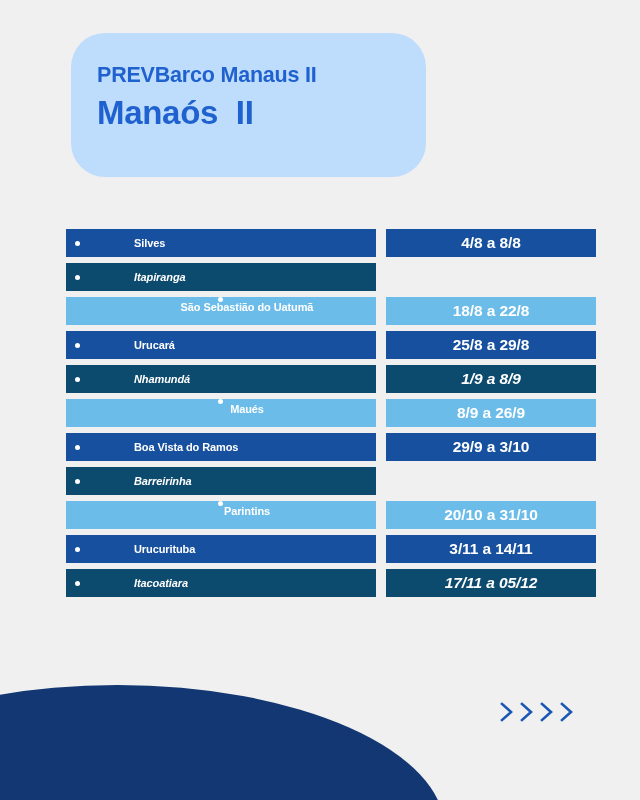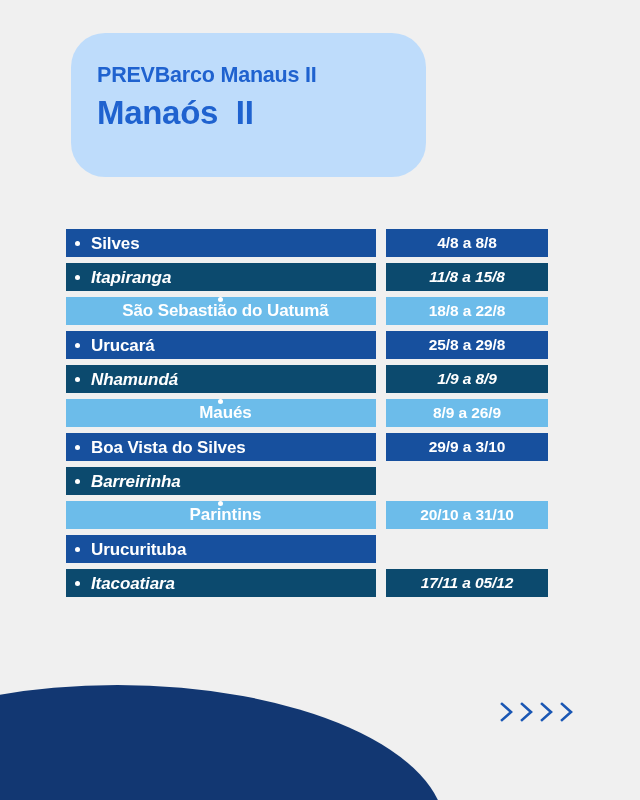--- a/index.html
+++ b/index.html
@@ -91,39 +91,40 @@
     align-items: center;
     box-sizing: border-box;
   }
   .cell-name {
     left: 0;
     width: 310px;
     padding-left: 9px;
   }
   .cell-date {
     left: 320px;
-    width: 162px;
+    width: 210px;
     justify-content: center;
   }
 
   .bullet {
     width: 5px;
     height: 5px;
     border-radius: 50%;
     background: #ffffff;
     margin-right: 11px;
     flex: 0 0 auto;
   }
   .name-text {
-    font-size: 17px;
+    font-size: 11px;
     font-weight: bold;
     color: #ffffff;
     letter-spacing: -0.1px;
     white-space: nowrap;
     line-height: 1;
+    margin-left: 43px;
   }
   .date-text {
     font-size: 15.5px;
     font-weight: bold;
     color: #ffffff;
     letter-spacing: -0.1px;
     white-space: nowrap;
     line-height: 1;
   }
 
@@ -163,23 +164,20 @@
         </div>
         <div class="cell cell-date tone-dark">
           <span class="date-text">4/8 a 8/8</span>
         </div>
       </div>
       <div class="sched-row">
         <div class="cell cell-name tone-mid">
           <span class="bullet"></span>
           <span class="name-text">Itapiranga</span>
         </div>
-        <div class="cell cell-date tone-mid">
-          <span class="date-text">11/8 a 15/8</span>
-        </div>
       </div>
       <div class="sched-row">
         <div class="cell cell-name tone-light">
           <span class="bullet"></span>
           <span class="name-text">São Sebastião do Uatumã</span>
         </div>
         <div class="cell cell-date tone-light">
           <span class="date-text">18/8 a 22/8</span>
         </div>
       </div>
@@ -206,21 +204,21 @@
           <span class="bullet"></span>
           <span class="name-text">Maués</span>
         </div>
         <div class="cell cell-date tone-light">
           <span class="date-text">8/9 a 26/9</span>
         </div>
       </div>
       <div class="sched-row">
         <div class="cell cell-name tone-dark">
           <span class="bullet"></span>
-          <span class="name-text">Boa Vista do Silves</span>
+          <span class="name-text">Boa Vista do Ramos</span>
         </div>
         <div class="cell cell-date tone-dark">
           <span class="date-text">29/9 a 3/10</span>
         </div>
       </div>
       <div class="sched-row">
         <div class="cell cell-name tone-mid">
           <span class="bullet"></span>
           <span class="name-text">Barreirinha</span>
         </div>
@@ -232,20 +230,23 @@
         </div>
         <div class="cell cell-date tone-light">
           <span class="date-text">20/10 a 31/10</span>
         </div>
       </div>
       <div class="sched-row">
         <div class="cell cell-name tone-dark">
           <span class="bullet"></span>
           <span class="name-text">Urucurituba</span>
         </div>
+        <div class="cell cell-date tone-dark">
+          <span class="date-text">3/11 a 14/11</span>
+        </div>
       </div>
       <div class="sched-row">
         <div class="cell cell-name tone-mid">
           <span class="bullet"></span>
           <span class="name-text">Itacoatiara</span>
         </div>
         <div class="cell cell-date tone-mid">
           <span class="date-text">17/11 a 05/12</span>
         </div>
       </div>

